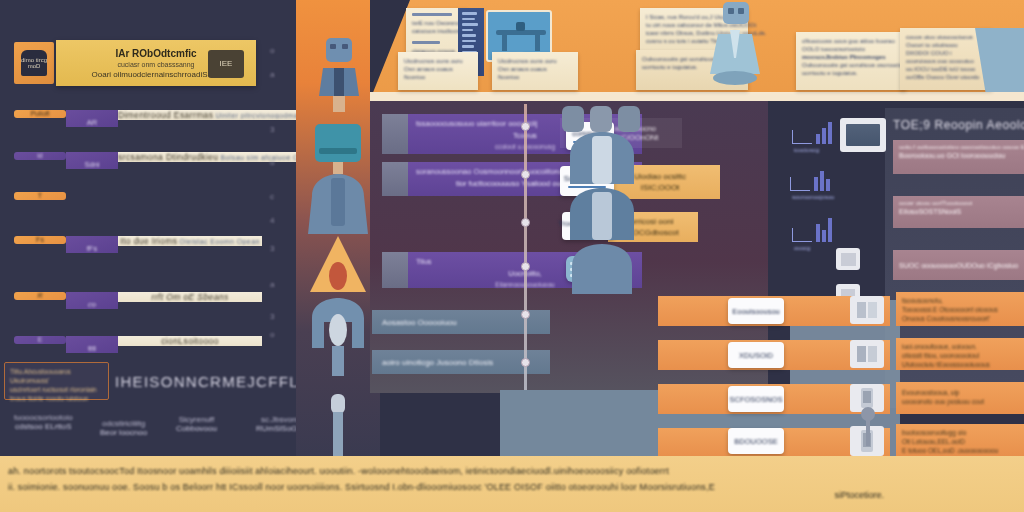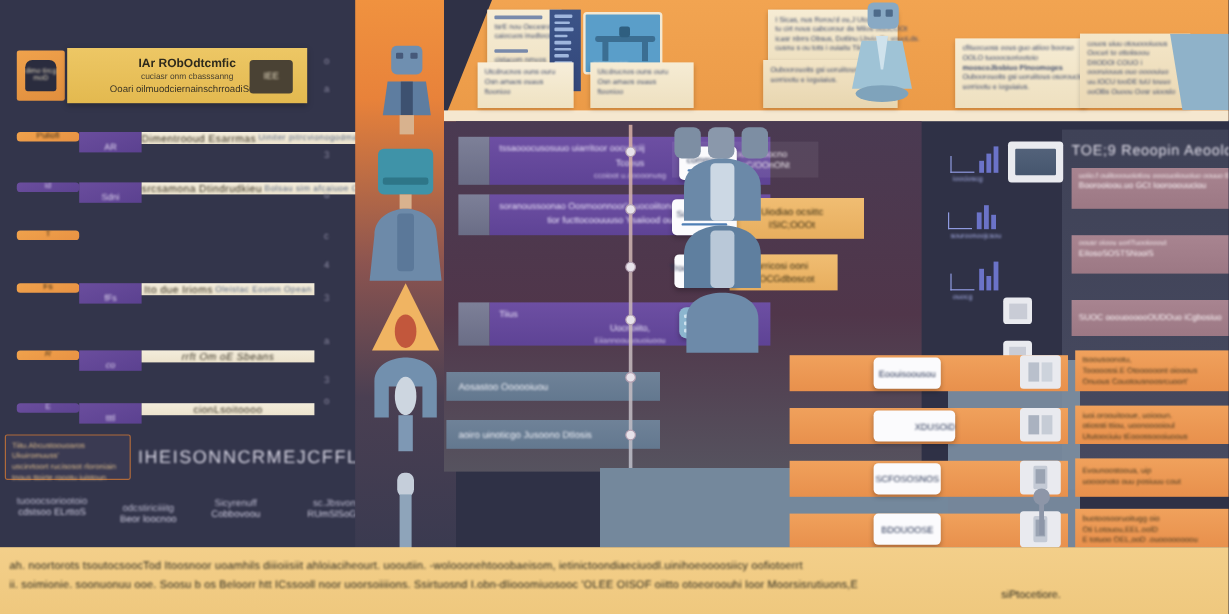--- a/index.html
+++ b/index.html
@@ -606,21 +606,21 @@
   </div>
   <div class="otext" style="left:902px; top:428px;">
     <div>buotoosooruoitugg oio</div>
     <div>Oti Lotouou,EEL.oolD</div>
     <div>E totuoo OEL,ooD    .ouoooooooou</div>
   </div>
 
   <div class="wcard" style="left:728px; top:298px; width:56px; height:26px;">
     <span>Eoouisoousou</span>
   </div>
-  <div class="wcard" style="left:728px; top:342px; width:68px; height:26px;align-items:flex-end;">
+  <div class="wcard" style="left:728px; top:342px; width:56px; height:26px;">
     <span>XDUSOiD</span>
   </div>
   <div class="wcard" style="left:728px; top:386px; width:56px; height:26px;">
     <span>SCFOSOSNOS</span>
   </div>
   <div class="wcard" style="left:728px; top:428px; width:56px; height:26px;">
     <span>BDOUOOSE</span>
   </div>
 
   <div class="devcard" style="left:850px; top:296px; width:34px; height:28px;">

